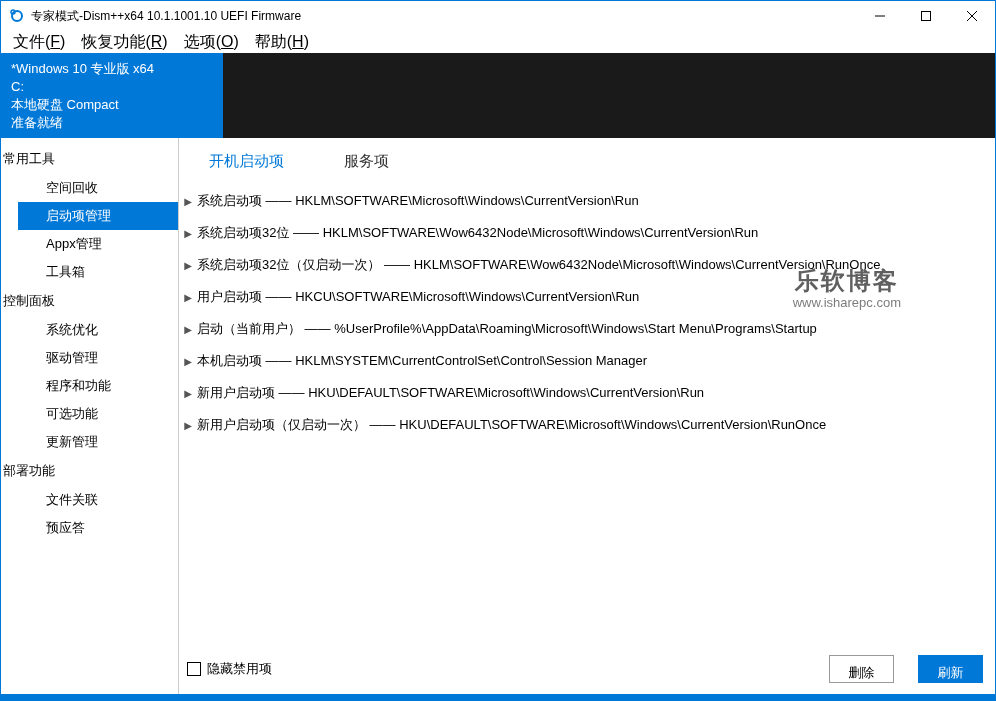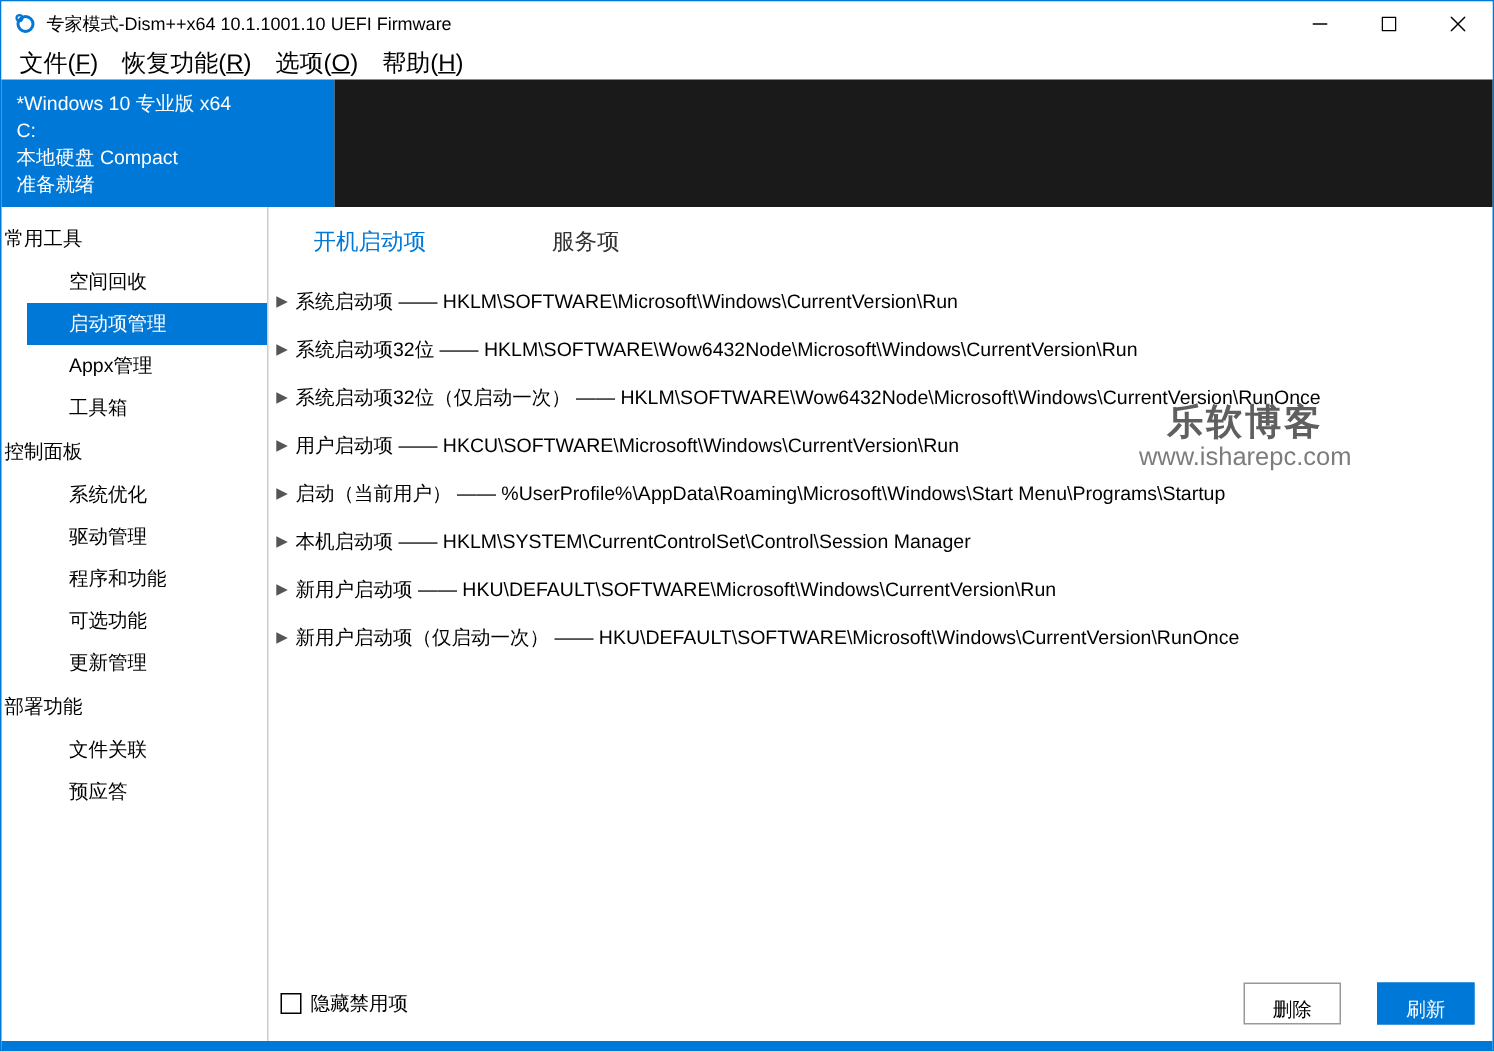--- a/index.html
+++ b/index.html
@@ -28,40 +28,40 @@
   .content { flex:1; display:flex; overflow:hidden; }
 
   
   .sidebar { width:178px; border-right:1px solid #ccc; padding:6px 0 6px 0; overflow:auto; font-size:13px; }
   .side-header { padding:6px 2px; color:#000; }
   .side-item { padding:5px 10px 5px 28px; color:#000; cursor:default;margin-left:17px; }
   .side-item.selected { background:#0078d7; color:#fff; }
 
   
   .main { flex:1; display:flex; flex-direction:column; position:relative; }
-  .tabs { display:flex; padding:14px 0 14px 30px; gap:84px; font-size:15px; }
+  .tabs { display:flex; padding:14px 0 14px 30px; gap:60px; font-size:15px; }
   .tab { cursor:default; color:#333; }
   .tab.active { color:#0078d7; font-weight:500; }
 
   .list { flex:1; overflow:auto; padding:0 8px 0 0; }
   .row { display:flex; align-items:center; padding:7px 0 7px 0; font-size:13px; color:#000; cursor:default; }
   .arrow { width:18px; display:flex; justify-content:center; color:#555; font-size:10px; }
   .row-label { white-space:nowrap; }
 
   .footer { height:50px; border-top:none; display:flex; align-items:center; padding:0 12px 0 8px;gap:16px; }
   .chk { display:flex; align-items:center; font-size:13px; gap:6px; }
   .chkbox { width:14px; height:14px; border:1.5px solid #000; }
   .footer-spacer { flex:1; }
   .btn { width:65px; height:28px; border:1px solid #999; background:#fff; font-size:13px; display:flex; align-items:flex-end; justify-content:center; margin-left:8px; cursor:default; }
   .btn.primary { background:#0078d7; border-color:#0078d7; color:#fff; }
 
   
   .watermark { position:absolute; right:94px; top:264px; text-align:center; pointer-events:none; opacity:0.85; }
   .wm1 { font-size:24px; font-weight:bold; color:#444; letter-spacing:2px; }
-  .wm2 { font-size:17px; color:#666; margin-top:-2px; }
+  .wm2 { font-size:13px; color:#666; margin-top:-2px; }
 
   
   .status-strip { height:6px; background:#0078d7; }
 </style>
 </head>
 <body>
 
 <div class="window">
 
   <div class="titlebar">

